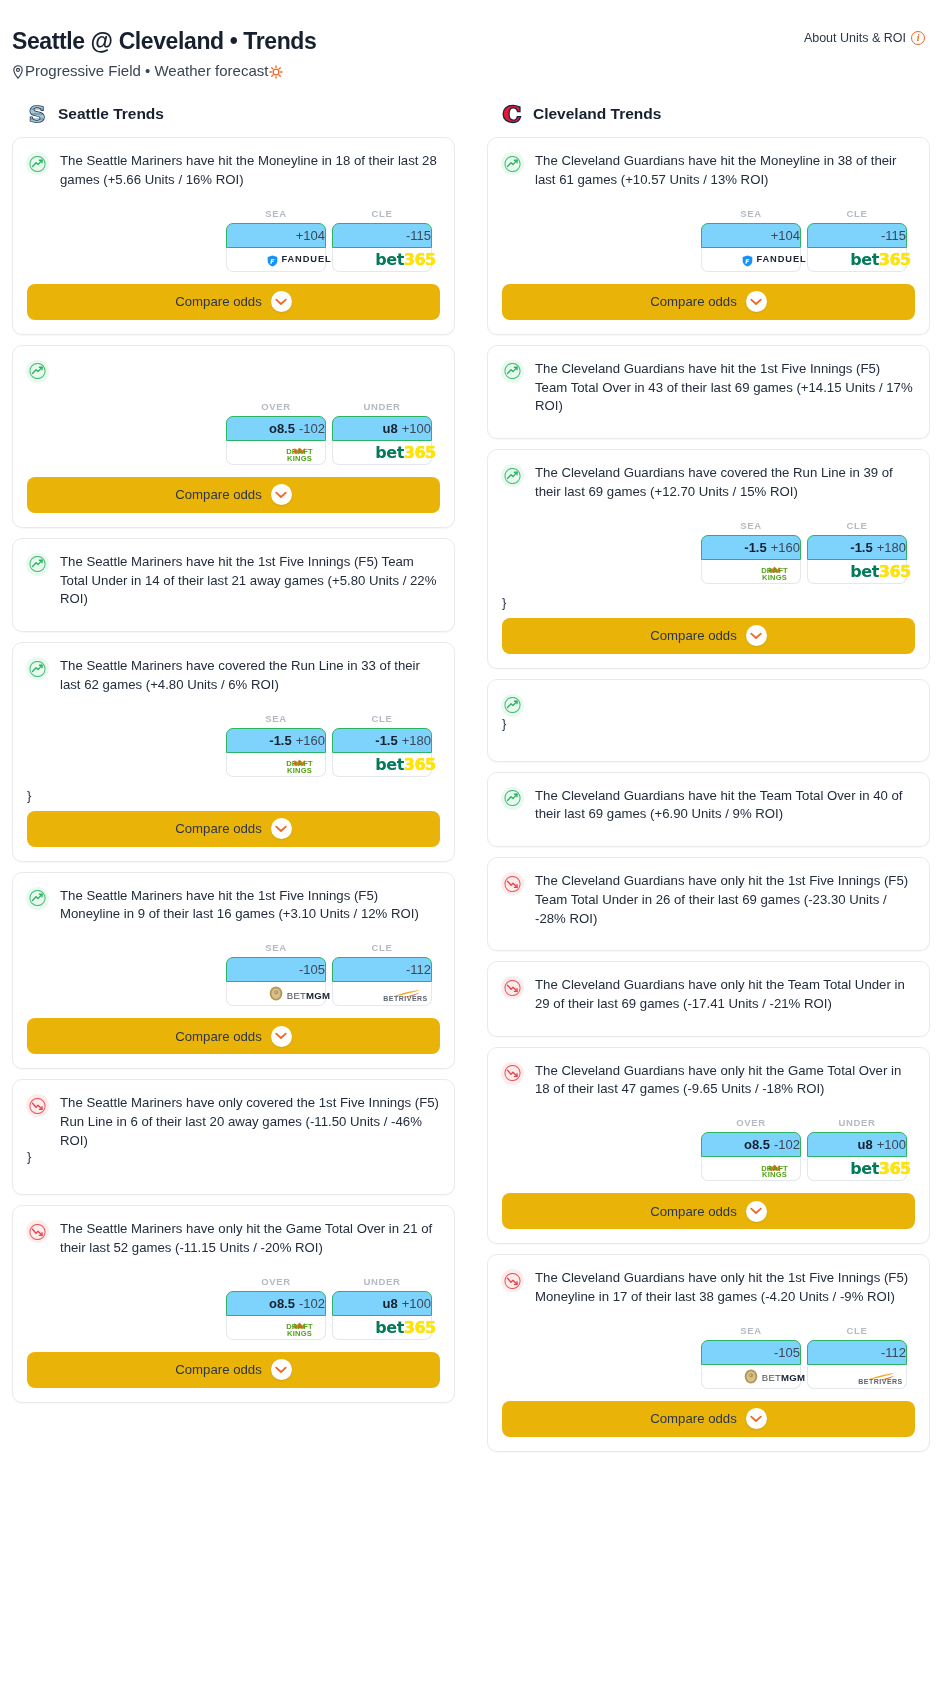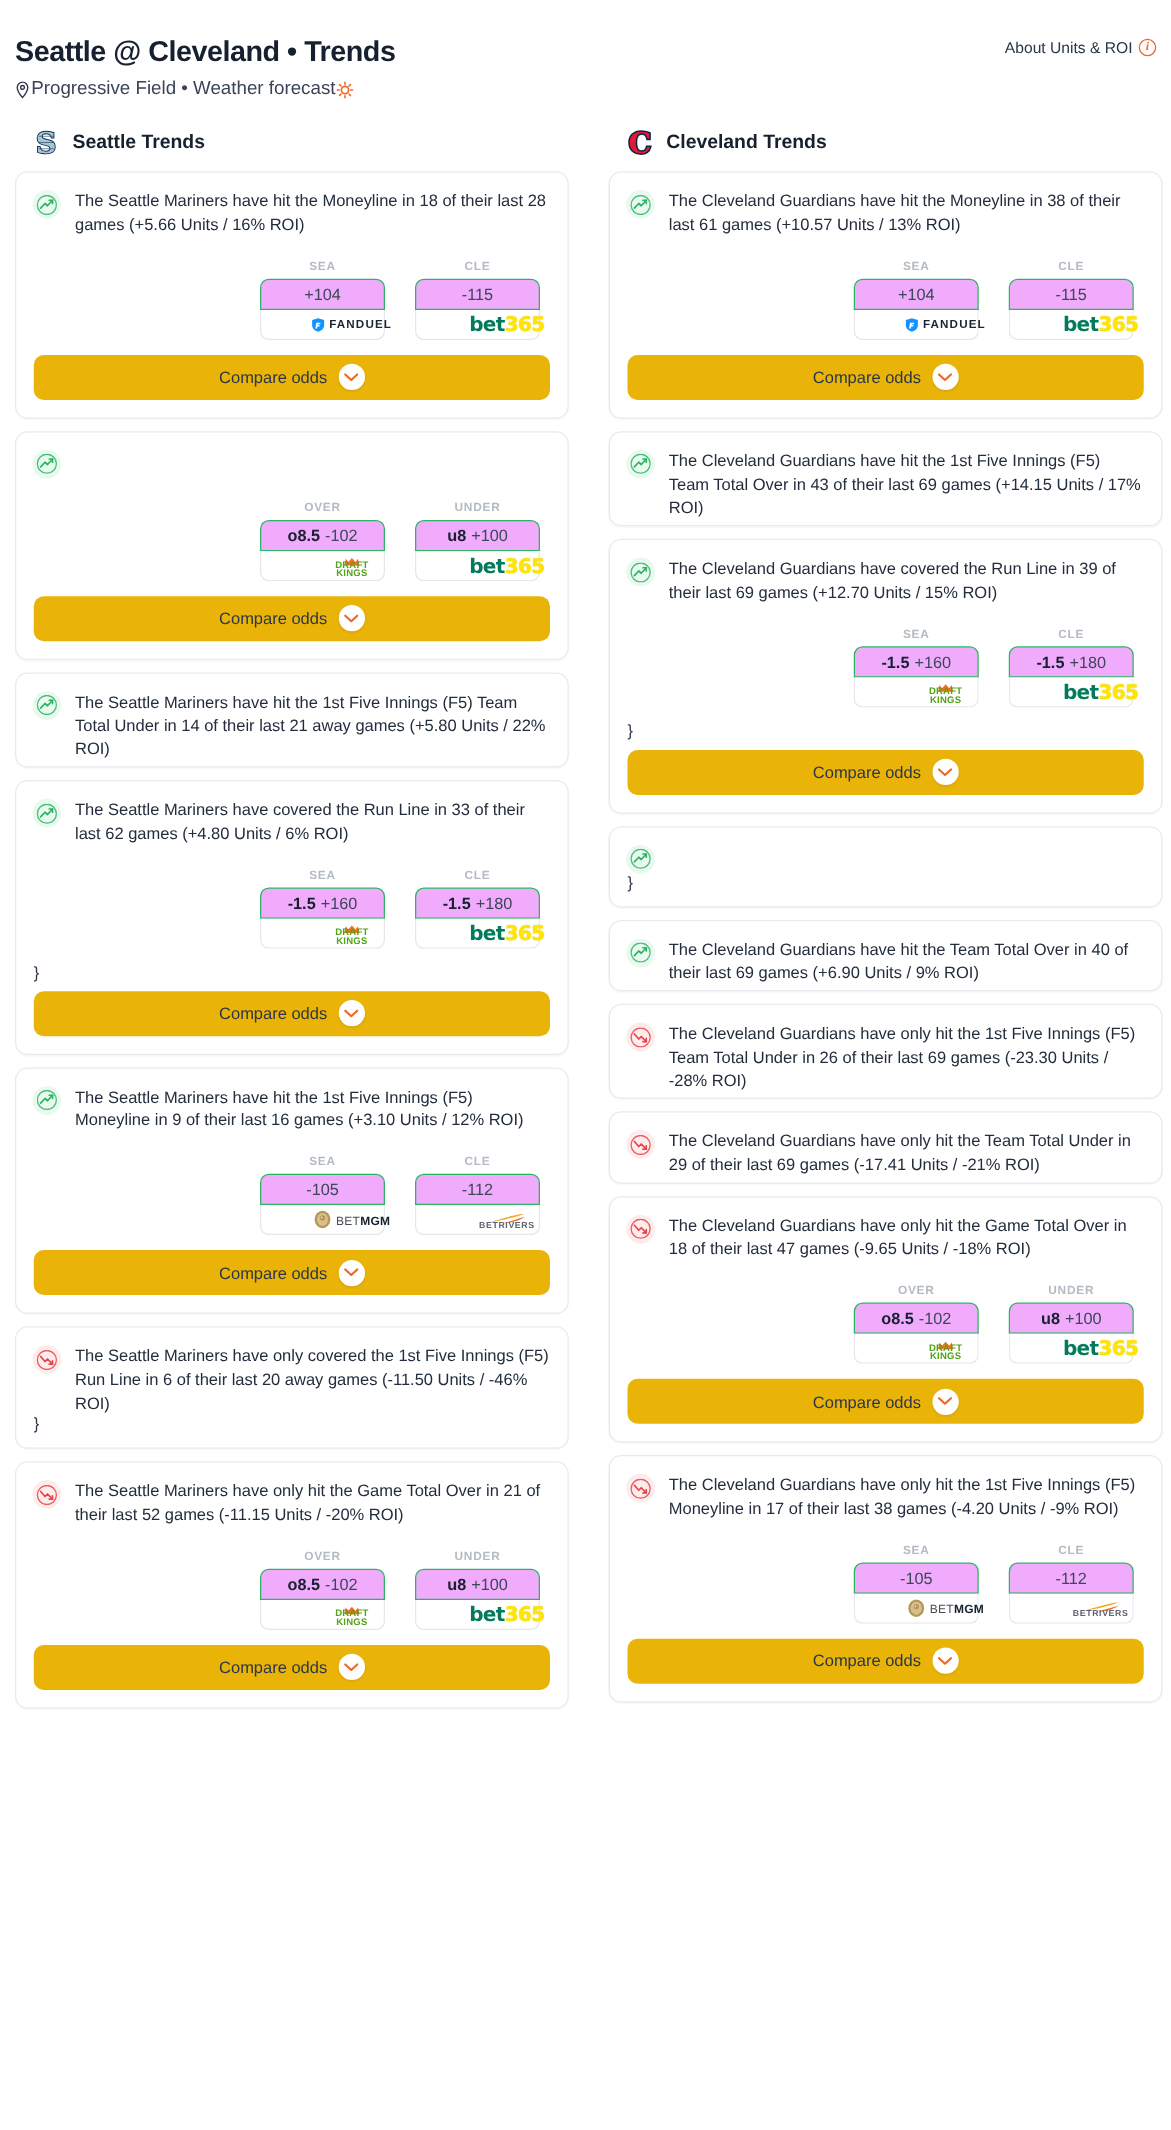--- a/index.html
+++ b/index.html
@@ -102,39 +102,39 @@
     font-size: 13.2px;
     line-height: 1.42;
     color: #232d3d;
     padding-top: 1px;
   }
 
   
   .odds-wrap {
     display: flex;
     justify-content: flex-end;
-    gap: 24px;
+    gap: 6px;
     padding: 18px 22px 12px 14px;
   }
   .odds-col { width: 100px; flex: none; }
   .odds-label {
     text-align: center;
     font-size: 9.5px;
     letter-spacing: 0.6px;
     color: #b4bac4;
     font-weight: 600;
     margin-bottom: 4px;
   }
   .odds-box {
     border: 1.4px solid #2bb563;
     border-radius: 7px 7px 0 0;
     height: 25px;
-    display: flex; align-items: center; justify-content: center;
+    display: flex; align-items: center; justify-content: flex-end;
     gap: 4px;
-    background: #f0abfc;
+    background: #7dd3fc;
   }
   .odds-box .ln { font-size: 13px; font-weight: bold; color: #16202f; }
   .odds-box .pr { font-size: 13px; color: #3c4757; }
   .odds-box .solo { font-size: 13px; color: #3c4757; }
   .book-box {
     border: 1px solid #e4e7ec;
     border-top: none;
     border-radius: 0 0 7px 7px;
     height: 24px;
     display: flex; align-items: center; justify-content: center;
@@ -179,21 +179,21 @@
     border-radius: 50%;
     display: flex; align-items: center; justify-content: center;
     box-shadow: 0 1px 2px rgba(16,24,40,0.10);
   }
   .brace {
     font-size: 13px;
     color: #2b3648;
     padding: 0 0 9px 14px;
     line-height: 1;
   }
-  .pad-b { padding-bottom: 4px; }
+  .pad-b { padding-bottom: 22px; }
 </style>
 </head>
 <body>
 
 <div class="page">
 
   <div class="topbar">
     <div>
       <div class="title">Seattle @ Cleveland • Trends</div>
       <div class="subline">

